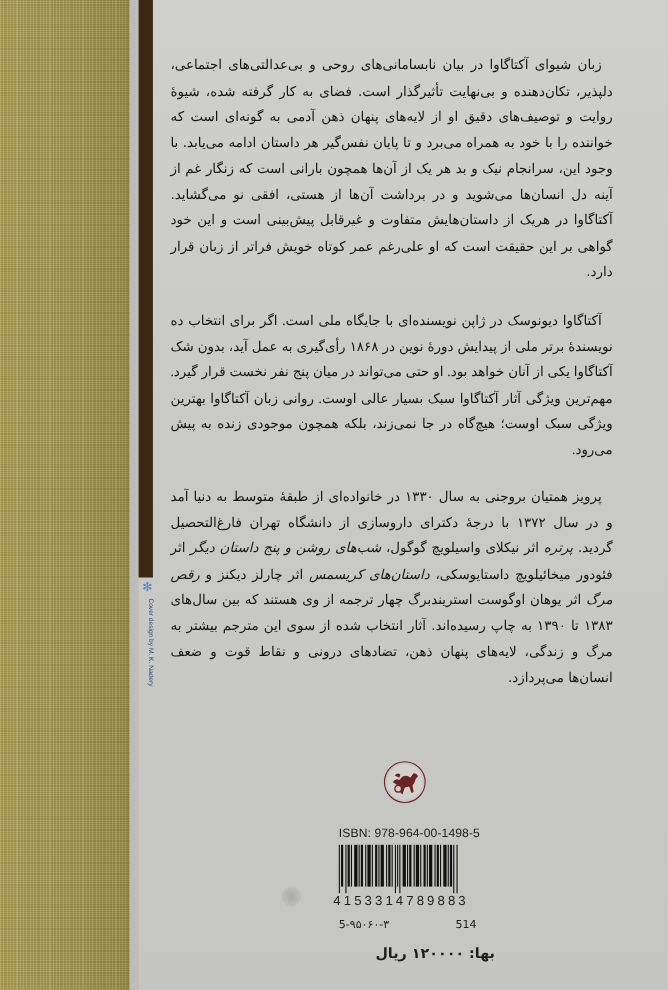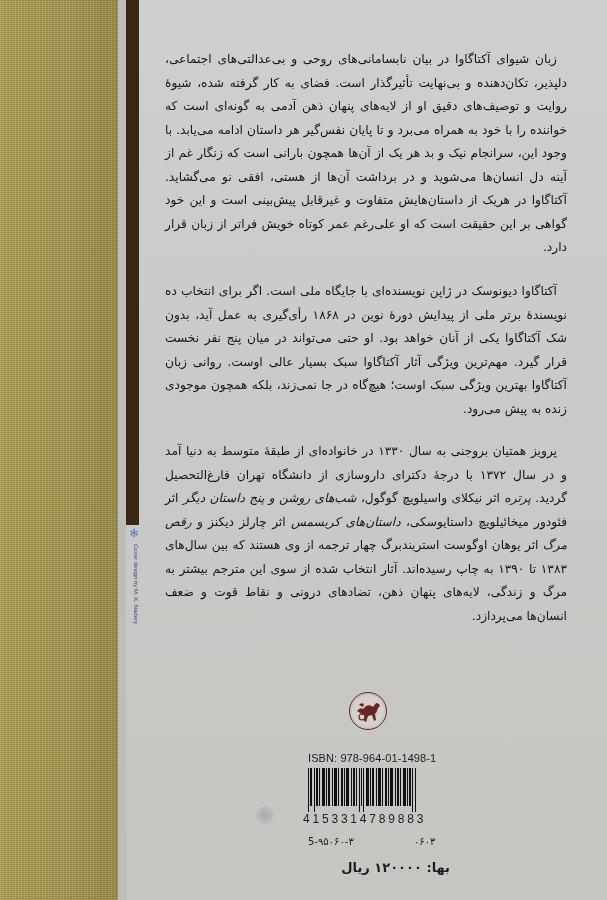--- a/index.html
+++ b/index.html
@@ -61,36 +61,36 @@
       left: 6px; top: 16px;
       transform-origin: 0 0;
       transform: rotate(90deg) translate(0, -5px);
       white-space: nowrap;
       font-family: "Liberation Sans", sans-serif;
       font-size: 6px;
       color: #3a4a7a;
     }
     .text-block {
       position: absolute;
-      left: 165px;
+      left: 155px;
       width: 402px;
       direction: rtl;
       text-align: justify;
       text-align-last: right;
       font-family: "DejaVu Sans", sans-serif;
       font-size: 12.2px;
       line-height: 23.5px;
       color: #151515;
     }
     .text-block p {
       margin: 0;
       text-indent: 10px;
     }
     .p1 { top: 48px; }
-    .p2 { top: 280px; }
+    .p2 { top: 280px; font-family: Liberation Serif, serif; }
     .p3 { top: 440px; }
     .italic { font-style: italic; }
     .logo {
       position: absolute;
       left: 349px; top: 692px;
       width: 38px; height: 38px;
       border-radius: 50%;
       border: 1.5px solid #6b2424;
       box-sizing: border-box;
       overflow: hidden;
@@ -185,21 +185,21 @@
   <svg width="36" height="36" viewBox="0 0 36 36">
     <circle cx="18" cy="18" r="16" fill="#d4d0cc"></circle>
     <path d="M7 18 q3 -4 6 -2 l3 -3 q4 -2 7 1 l3 -4 q3 0 4 3 l-2 2 q-1 4 -3 6 l1 6 l-2 1 l-2 -6 l-4 1 l-2 6 l-2 -1 l1 -6 q-3 0 -5 -2 z" fill="#6b2424"></path>
     <circle cx="12" cy="24" r="3" fill="none" stroke="#6b2424" stroke-width="1.2"></circle>
     <path d="M9 12 q2 -3 5 -1 l-1 3 z" fill="#6b2424"></path>
   </svg>
 </div>
 
 <div class="stain"></div>
 
-<div class="isbn-label">ISBN: 978-964-01-1498-1</div>
+<div class="isbn-label">ISBN: 978-964-00-1498-5</div>
 
 <div class="barcode">
   <span class="g" style="width:1px"></span>
     <span style="width:2px;margin-right:2px"></span>
     <span class="g" style="width:1px"></span>
   <span style="width:2px"></span>
     <span style="width:1px;margin-right:2px"></span>
     <span style="width:3px"></span>
     <span style="width:1px"></span>
   <span style="width:2px;margin-right:2px"></span>
@@ -229,14 +229,14 @@
     <span style="width:1px;margin-right:2px"></span>
   <span style="width:3px"></span>
     <span style="width:1px"></span>
     <span style="width:2px"></span>
   <span class="g" style="width:1px;margin-right:2px"></span>
     <span class="g" style="width:1px"></span>
 </div>
 
 <div class="barcode-digits">4153314789883</div>
 <div class="code-left">5-۹۵۰۶۰-۳</div>
-<div class="code-right">۰۶۰۳</div>
+<div class="code-right">514</div>
 <div class="price">بها: ۱۲۰۰۰۰ ریال</div>
 
 </body></html>

